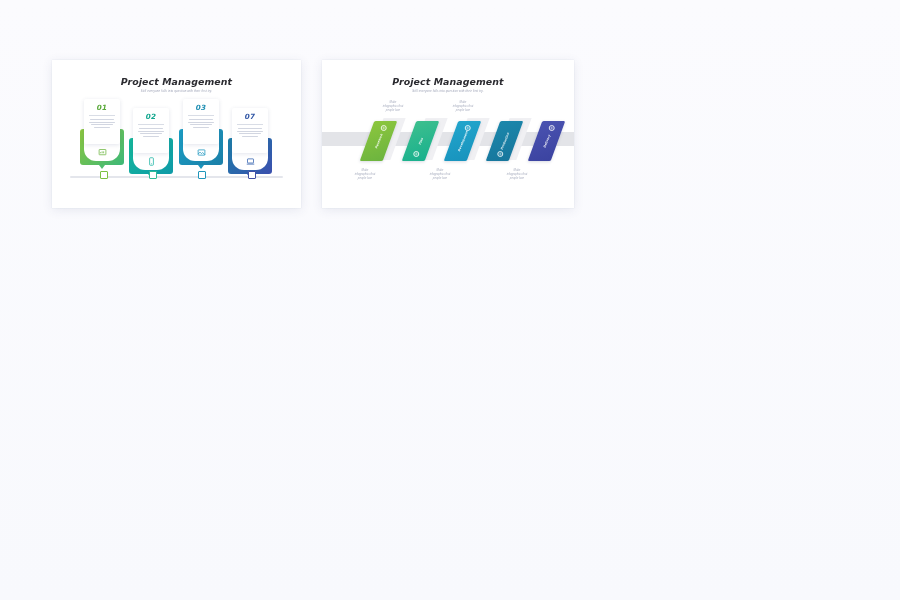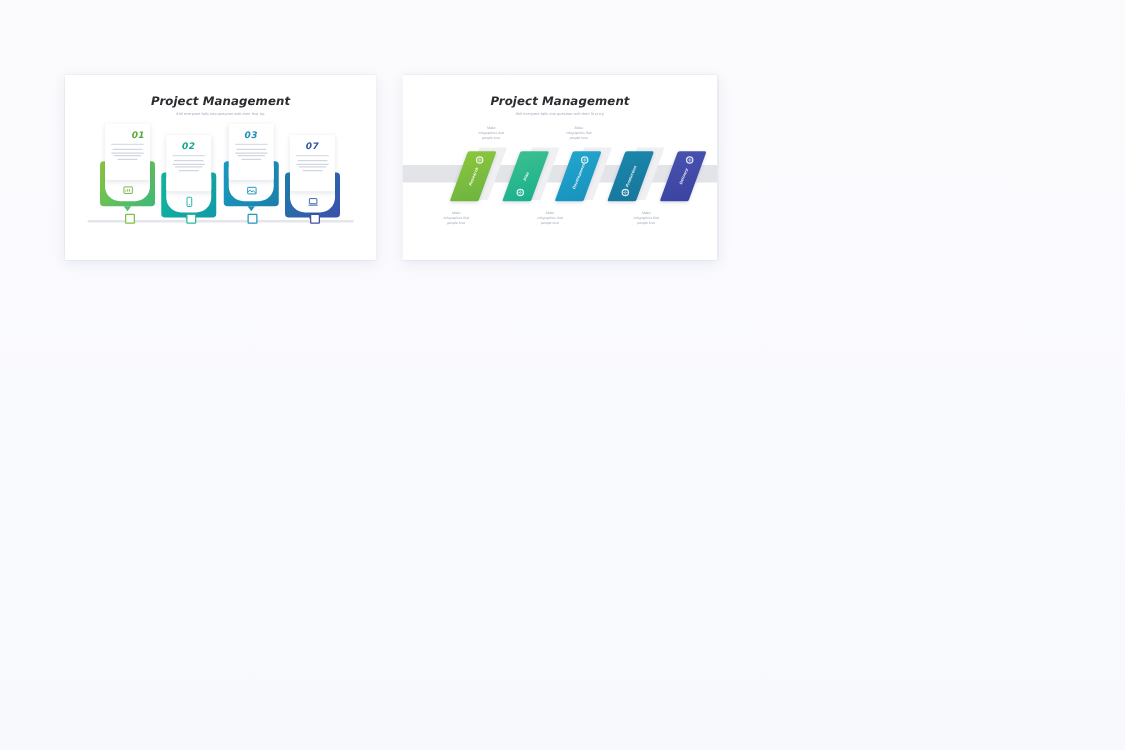--- a/index.html
+++ b/index.html
@@ -74,21 +74,21 @@
   .card {
     position: absolute; left: 5px; top: 0; width: 36px; height: 45px;
     background: #ffffff; border-radius: 2px;
     box-shadow: 0 1px 4px rgba(60,70,120,0.14);
     padding: 4px 4px 0 4px; text-align: center;
   }
   .card .num {
     font-size: 7.2px; font-weight: 700; letter-spacing: .3px;
     font-family: "DejaVu Sans", sans-serif; line-height: 10px;
   }
-  .n1 { color: #5aa93a; text-align: right; }
+  .n1 { color: #5aa93a; }
   .n2 { color: #12a78f; }
   .n3 { color: #1f8fb3; }
   .n4 { color: #3358a6; }
   .card .rule { height:1px; background:#d9dde6; margin: 2px 1px 3px 1px; }
   .card .lines { display:block; }
   .card .lines i {
     display:block; height:1.1px; background:#d2d6e1; border-radius:1px;
     margin: 0 auto 1.6px auto;
   }
   .card .lines i:nth-child(1){ width: 84%; }

